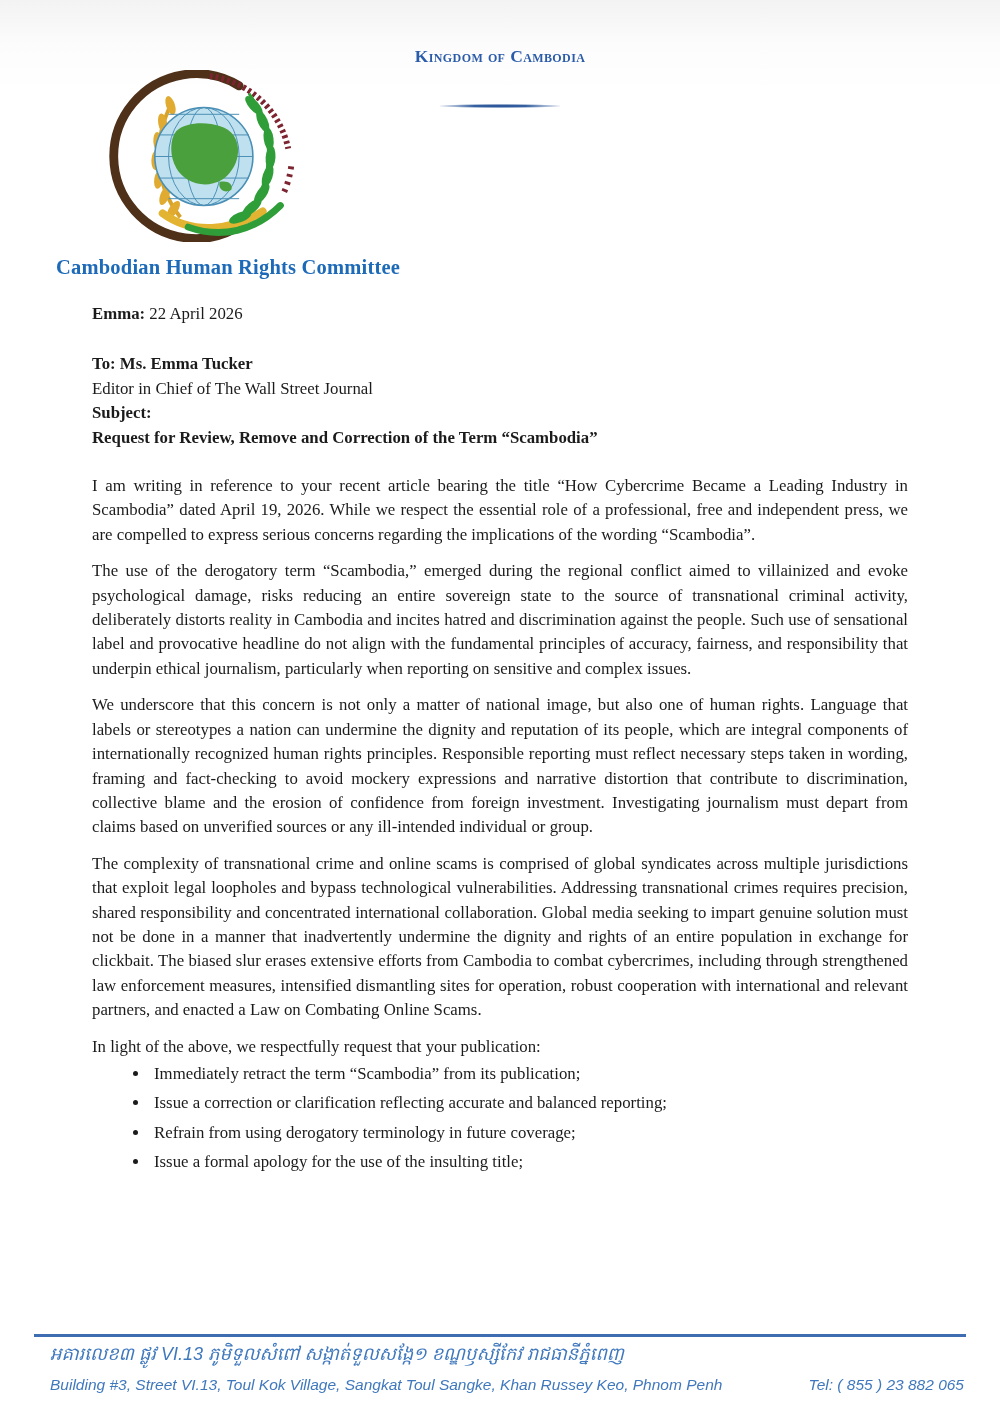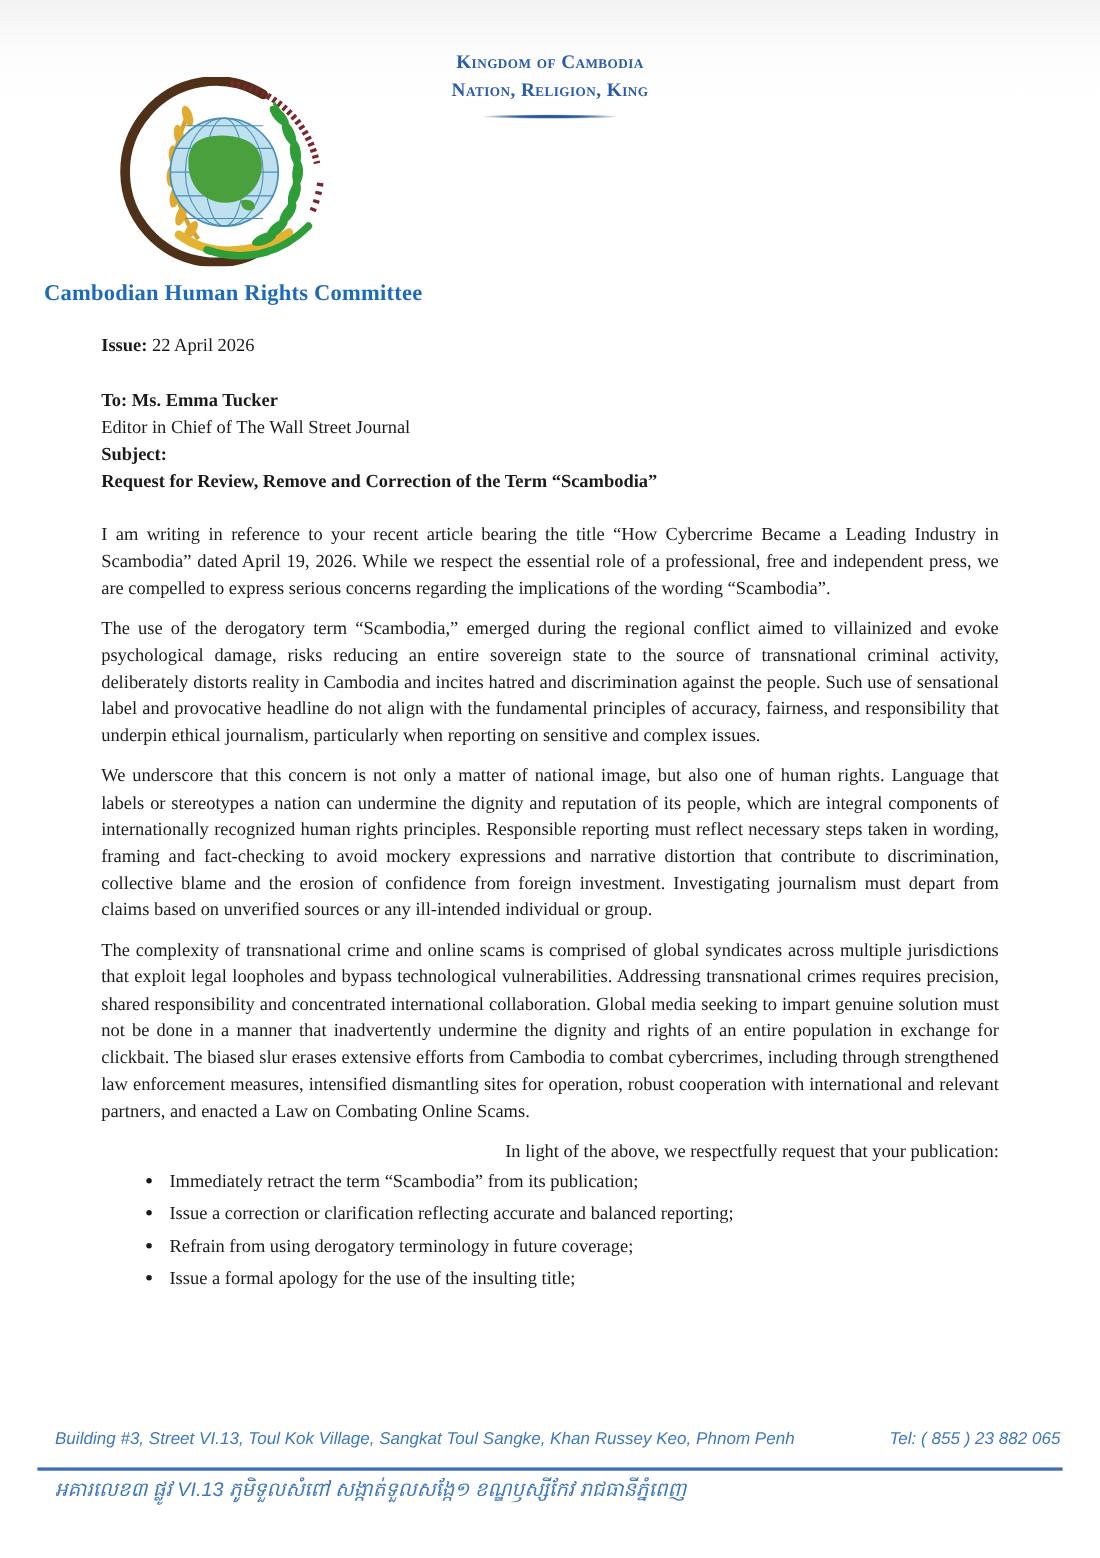--- a/index.html
+++ b/index.html
@@ -27,70 +27,69 @@
   .header-divider {
     position:absolute; top:104px; left:50%;
     transform:translateX(-50%);
     width:120px; height:4px;
     background:radial-gradient(ellipse at center, #274f96 0%, #35609f 35%, rgba(43,92,169,0) 75%);
   }
   
   .logo-wrap { position:absolute; top:70px; left:94px; width:206px; height:172px; }
   
   .org-name {
-    position:absolute; top:256px; left:40px;
+    position:absolute; top:256px; left:56px;
     font-size:20.5px; font-weight:bold;
     color:#1d6ab8;
     letter-spacing:.2px;
   }
   
   .letter {
     position:absolute; top:302px; left:92px; width:816px;
     font-size:16.8px; line-height:24.4px;
   }
   .date-line { margin-bottom:26px; }
   .bold { font-weight:bold; }
   .to-block { }
   .subject-line { margin-bottom:24px; font-weight:bold; display:flex;flex-direction:column; }
   .subject-line .subj-label { margin-right:16px; white-space:nowrap; }
   .salutation { font-weight:bold; font-style:italic; margin-bottom:24px; }
   .para { text-align:justify; margin-bottom:12px; }
-  .request-intro { margin-bottom:3px;text-align:right; }
+  .request-intro { margin-bottom:3px; }
   ul.requests { list-style:disc; margin-left:36px; padding-left:22px; }
   ul.requests li { margin-bottom:5px; padding-left:4px; }
   
   .footer-divider {
     position:absolute; top:1334px; left:34px; right:34px;
     height:2.5px; background:#3f6db2;
   }
   .footer-khmer {
     position:absolute; top:1342px; left:50px; right:50px;
     font-family:"Liberation Sans", sans-serif;
     font-style:italic;
     font-size:18px;
     color:#3f78bd;
     white-space:nowrap; overflow:hidden;
   }
   .footer-english-row {
-    position:absolute; top:1300px; left:50px; right:36px;
+    position:absolute; top:1376px; left:50px; right:36px;
     display:flex; justify-content:space-between; align-items:baseline;
     font-family:"Liberation Sans", sans-serif;
     font-style:italic;
     font-size:15.5px;
     color:#3f78bd;
   }
 </style>
 </head>
 <body>
 
 <div class="page">
 
   <div class="gov-header">
     <div>Kingdom of Cambodia</div>
-    <div>Nation, Religion, King</div>
   </div>
   <div class="header-divider"></div>
 
   <div class="logo-wrap">
     <svg viewBox="0 0 210 175" width="206" height="172">
 
       <path d="M148 16 A84 84 0 1 0 150 158" fill="none" stroke="#4f3018" stroke-width="9" stroke-linecap="round"></path>
 
       <path d="M118 6 A94 94 0 0 1 198 80" fill="none" stroke="#7c2430" stroke-width="6" stroke-dasharray="3 3"></path>
       <path d="M201 98 A94 94 0 0 1 193 126" fill="none" stroke="#7c2430" stroke-width="6" stroke-dasharray="3 5"></path>
@@ -130,21 +129,21 @@
         <path d="M96 160 C 130 172 164 164 190 138" fill="none" stroke="#2f9e38" stroke-width="7" stroke-linecap="round"></path>
       </g>
     </svg>
   </div>
 
   <div class="org-name">Cambodian Human Rights Committee</div>
 
   <div class="letter">
 
     <div class="date-line">
-      <span class="bold">Issue:</span>
+      <span class="bold">Emma:</span>
       <span>22 April 2026</span>
     </div>
 
     <div class="to-block">
       <div class="bold">To: Ms. Emma Tucker</div>
       <div>Editor in Chief of The Wall Street Journal</div>
     </div>
 
     <div class="subject-line">
       <span class="subj-label">Subject:</span>

